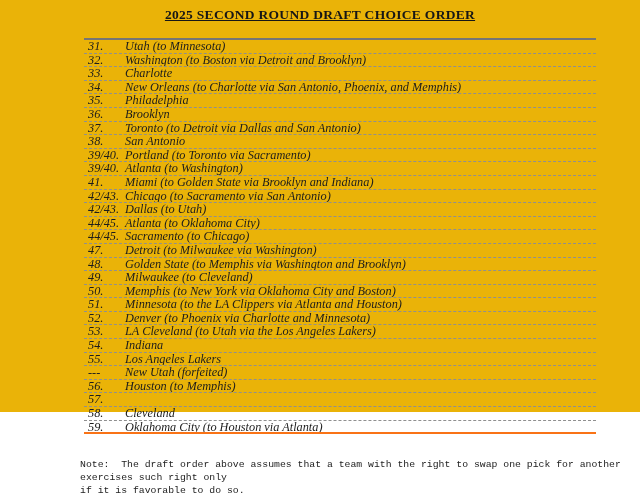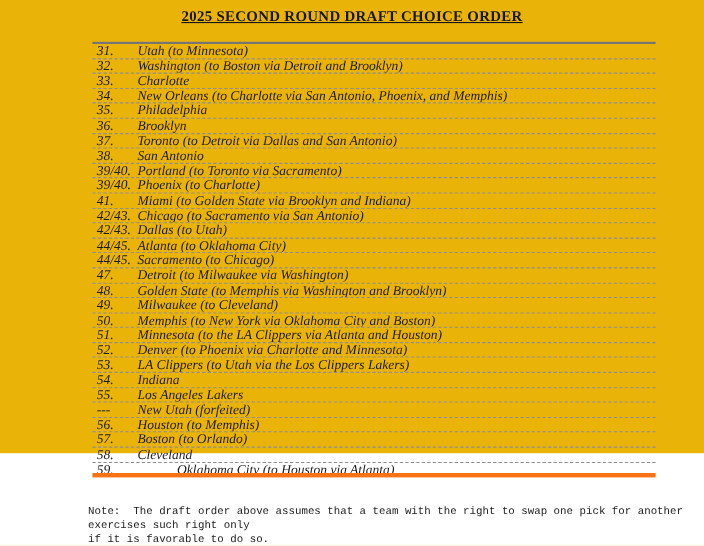--- a/index.html
+++ b/index.html
@@ -36,22 +36,21 @@
     display: flex;
     height: 13.6px;
     line-height: 13.2px;
     font-size: 12.3px;
     border-bottom: 1px dashed #8f8f8f;
     overflow: hidden;
     white-space: nowrap;
     font-style: italic;
   }
   .draft-row:last-child {
-    border-bottom: 4px solid #f97316;
-    gap: 36px;
+    border-bottom: 2px solid #f97316;
   }
   .pick-num {
     flex: none;
     width: 41px;
     padding-left: 4px;
   }
   .team-name {
     flex: 1;
   }
   .doc-note {
@@ -113,21 +112,21 @@
     <span class="team-name">San Antonio</span>
   </div>
 
   <div class="draft-row">
     <span class="pick-num">39/40.</span>
     <span class="team-name">Portland (to Toronto via Sacramento)</span>
   </div>
 
   <div class="draft-row">
     <span class="pick-num">39/40.</span>
-    <span class="team-name">Phoenix (to Charlotte)</span>
+    <span class="team-name">Atlanta (to Washington)</span>
   </div>
 
   <div class="draft-row">
     <span class="pick-num">41.</span>
     <span class="team-name">Miami (to Golden State via Brooklyn and Indiana)</span>
   </div>
 
   <div class="draft-row">
     <span class="pick-num">42/43.</span>
     <span class="team-name">Chicago (to Sacramento via San Antonio)</span>
@@ -174,21 +173,21 @@
     <span class="team-name">Minnesota (to the LA Clippers via Atlanta and Houston)</span>
   </div>
 
   <div class="draft-row">
     <span class="pick-num">52.</span>
     <span class="team-name">Denver (to Phoenix via Charlotte and Minnesota)</span>
   </div>
 
   <div class="draft-row">
     <span class="pick-num">53.</span>
-    <span class="team-name">LA Clippers (to Utah via the Los Clippers Lakers)</span>
+    <span class="team-name">LA Cleveland (to Utah via the Los Angeles Lakers)</span>
   </div>
 
   <div class="draft-row">
     <span class="pick-num">54.</span>
     <span class="team-name">Indiana</span>
   </div>
 
   <div class="draft-row">
     <span class="pick-num">55.</span>
     <span class="team-name">Los Angeles Lakers</span>
@@ -199,21 +198,20 @@
     <span class="team-name">New Utah (forfeited)</span>
   </div>
 
   <div class="draft-row">
     <span class="pick-num">56.</span>
     <span class="team-name">Houston (to Memphis)</span>
   </div>
 
   <div class="draft-row">
     <span class="pick-num">57.</span>
-    <span class="team-name">Boston (to Orlando)</span>
   </div>
 
   <div class="draft-row">
     <span class="pick-num">58.</span>
     <span class="team-name">Cleveland</span>
   </div>
 
   <div class="draft-row">
     <span class="pick-num">59.</span>
     <span class="team-name">Oklahoma City (to Houston via Atlanta)</span>

